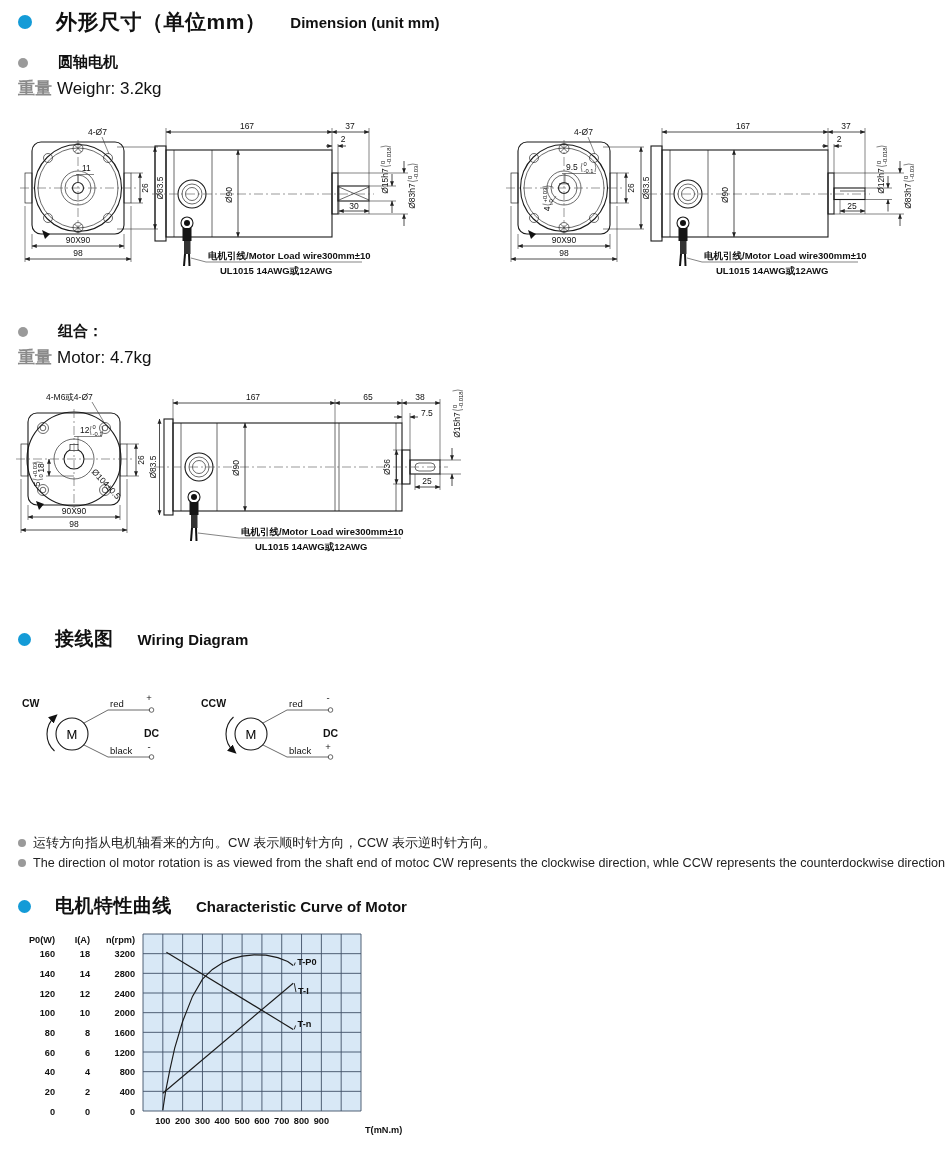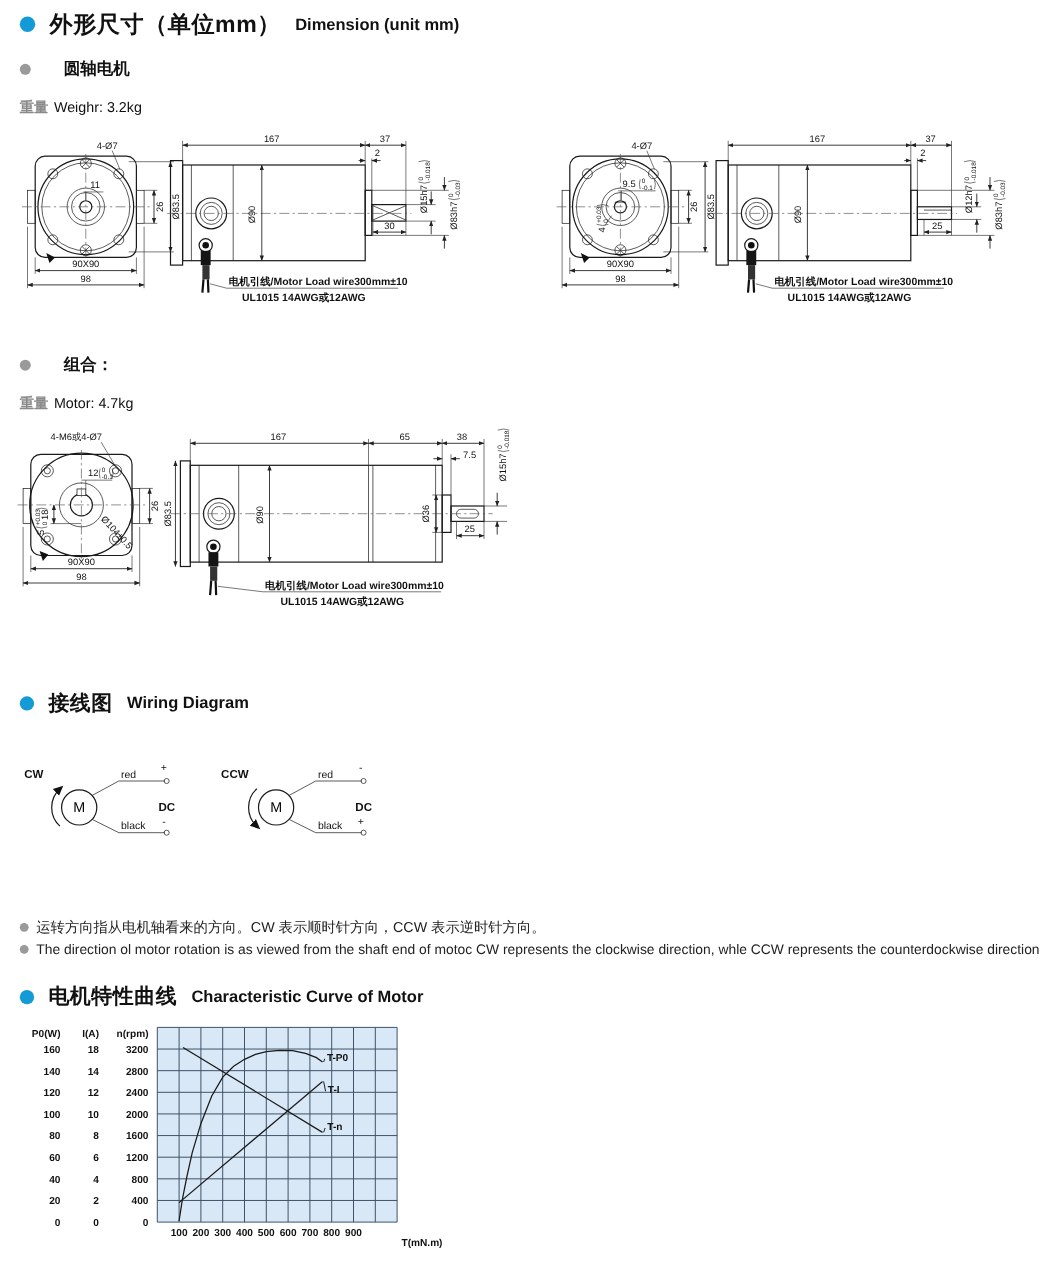--- a/index.html
+++ b/index.html
@@ -1,28 +1,28 @@
 <!DOCTYPE html>
 <html><head>
 <meta charset="utf-8">
 <style>
   html,body{margin:0;padding:0;background:#fff;}
   #page{position:relative;width:950px;height:1151px;background:#fff;overflow:hidden;
         font-family:"Liberation Sans","DejaVu Sans",sans-serif;color:#111;}
   .abs{position:absolute;}
-  .hrow{display:flex;align-items:center;gap:13px;white-space:nowrap;}
+  .hrow{display:flex;align-items:center;gap:24px;white-space:nowrap;}
   .bullet{display:inline-block;border-radius:50%;flex:0 0 auto;}
   .b-blue{width:14px;height:14px;background:#149bd7;}
   .b-gray{width:10px;height:10px;background:#9a9a9a;}
   .b-note{width:8px;height:8px;background:#9a9a9a;margin-right:7px;}
   .h1zh{font-size:21px;font-weight:bold;letter-spacing:.5px;}
   .h1en{font-size:15px;font-weight:bold;text-align:right;}
   .h2zh{font-size:15px;font-weight:bold;margin-left:24px;}
   .h2desc{font-size:15px;font-weight:normal;}
-  .wline{font-size:13px;margin-top:12px;}
+  .wline{font-size:17px;}
   .wlab{color:#8a8a8a;font-weight:bold;margin-right:5px;}
   .note{font-size:12.6px;color:#222;display:flex;align-items:center;}
   svg{overflow:visible;}
   .ol{stroke:#1a1a1a;stroke-width:1.1;fill:none;}
   .tl{stroke:#1a1a1a;stroke-width:.65;fill:none;}
   .wl{stroke:#333;stroke-width:.6;fill:none;}
   .dl{stroke:#222;stroke-width:.8;fill:none;}
   .cl{stroke:#555;stroke-width:.6;stroke-dasharray:9 3 2 3;fill:none;}
   .dt{font:8.5px "Liberation Sans","DejaVu Sans",sans-serif;fill:#111;}
   .dts{font:5.8px "Liberation Sans","DejaVu Sans",sans-serif;fill:#111;}

